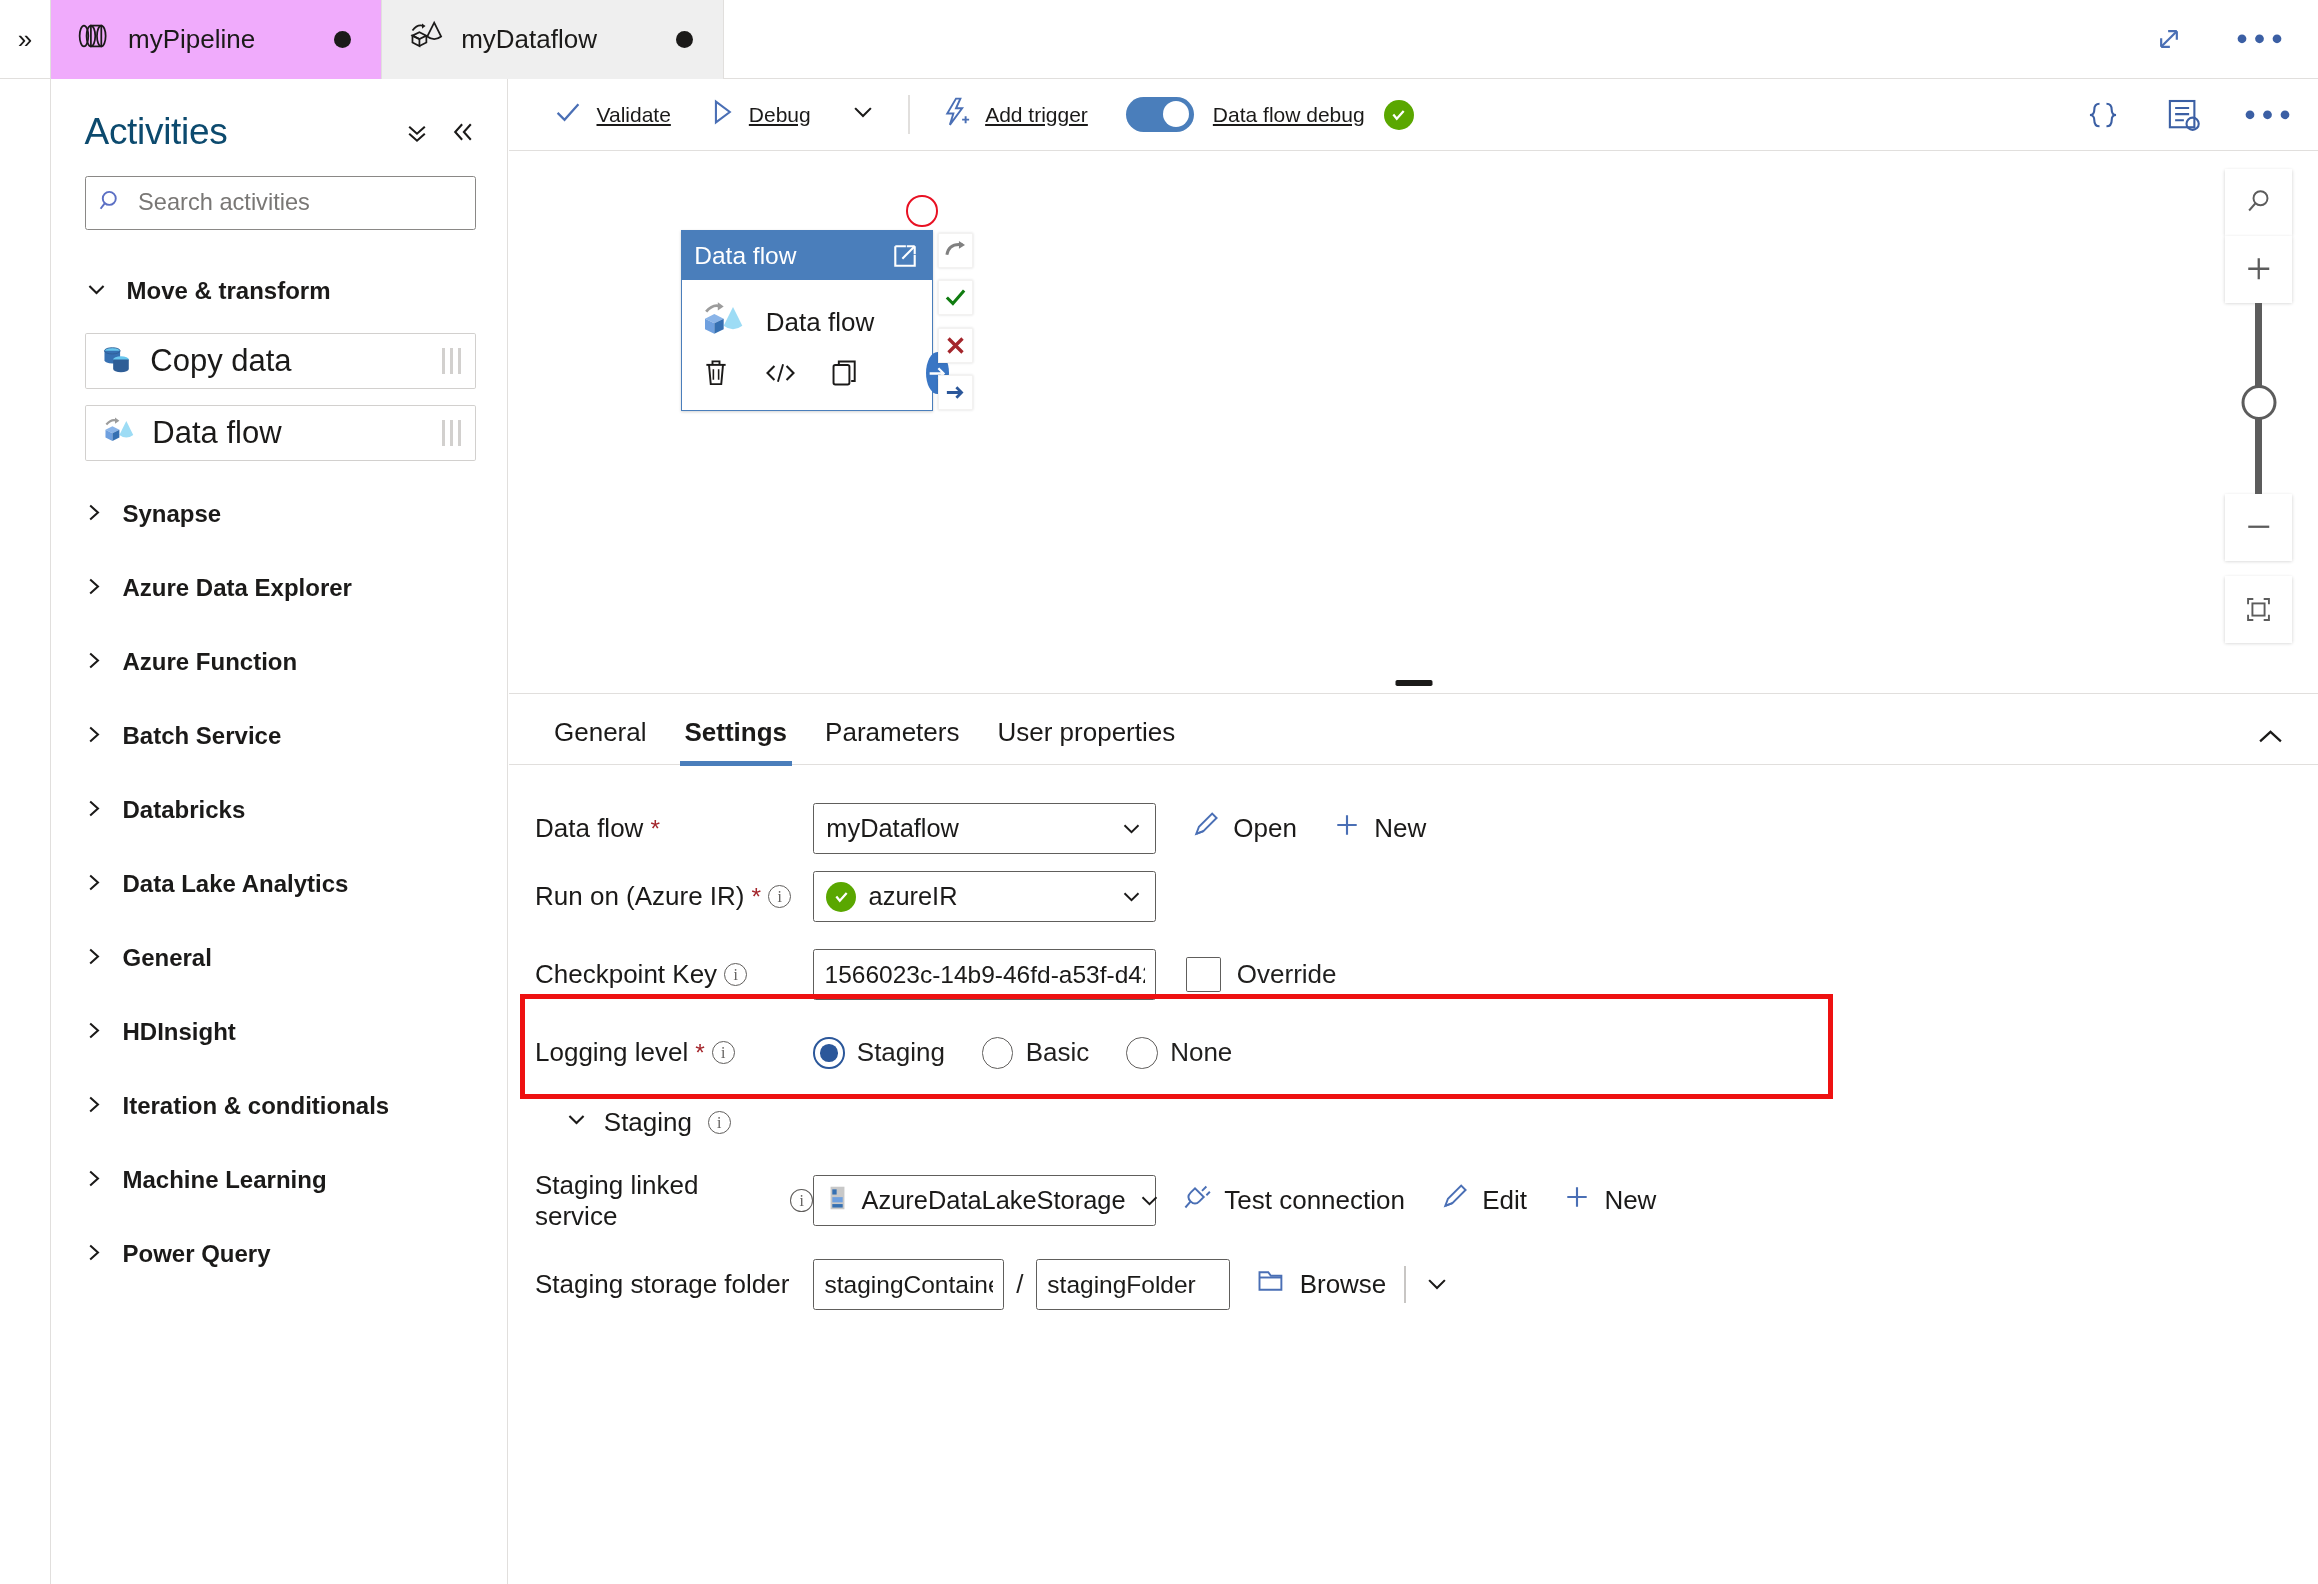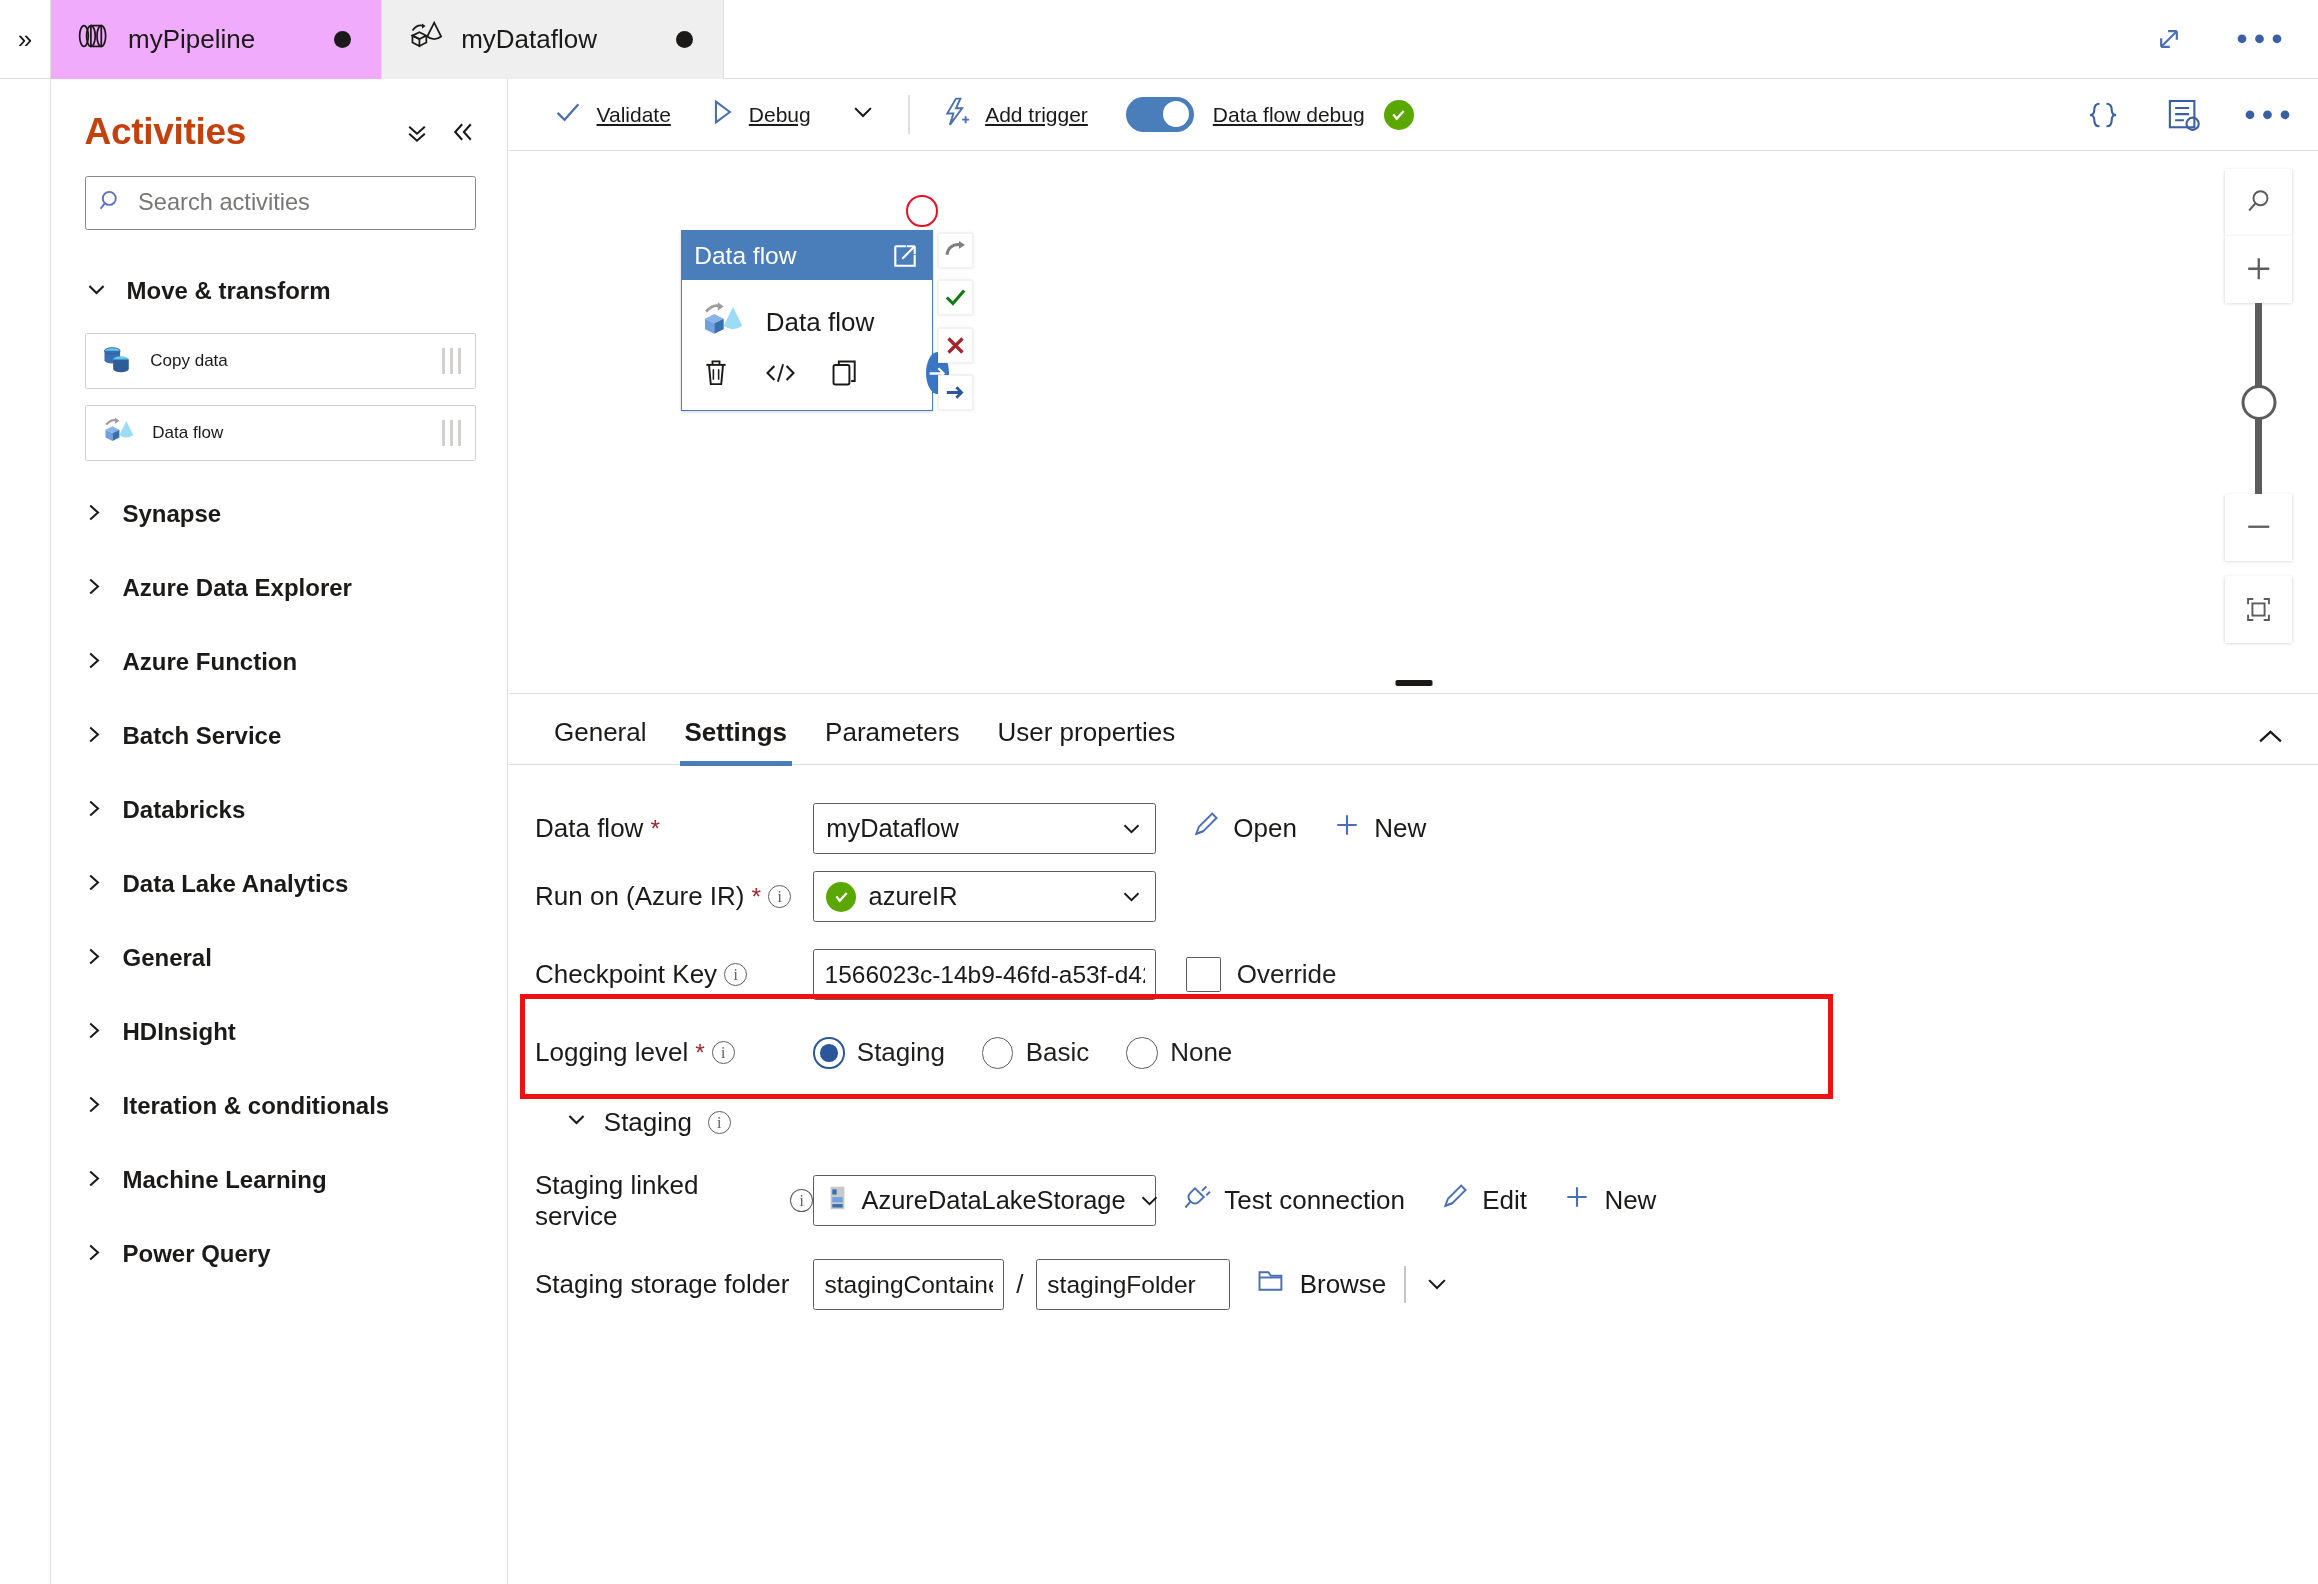--- a/index.html
+++ b/index.html
@@ -67,21 +67,21 @@
     width: 455px; height: 1505px;
     background: #ffffff;
     border-right: 1.8px solid #e1dfdd;
     padding: 0;
   }
   .activities-header {
     display: flex; align-items: center;
     padding: 31.5px 30px 0 31.5px;
   }
   .activities-title {
-    font-size: 37px; font-weight: 700; color: #c2410c; letter-spacing: -0.3px;
+    font-size: 37px; font-weight: 400; color: #0c4a6e; letter-spacing: -0.3px;
   }
   .activities-actions {
     margin-left: auto; display: flex; align-items: center; gap: 19px;
     color: #1b1a19;
   }
   .search-wrap {
     margin: 23px 31.5px 0 31.5px;
     height: 54px;
     border: 1.8px solid #8a8886;
     border-radius: 2.6px;
@@ -109,21 +109,21 @@
     margin: 5.3px 31.5px 15.8px 31.5px;
     height: 56px;
     border: 1.8px solid #d2d0ce;
     background: #fff;
     display: flex; align-items: center;
     padding: 0 14px;
     gap: 15.8px;
     cursor: grab;
     border-radius: 1.8px;
   }
-  .activity-label { font-size: 17px; color: #1b1a19; }
+  .activity-label { font-size: 31px; color: #1b1a19; }
   .grip {
     margin-left: auto; display: flex; gap: 5.3px;
   }
   .grip span {
     display: block; width: 2.6px; height: 26px; background: #d2d0ce;
   }
 
   
   .main {
     position: absolute; left: 509px; top: 79px;

